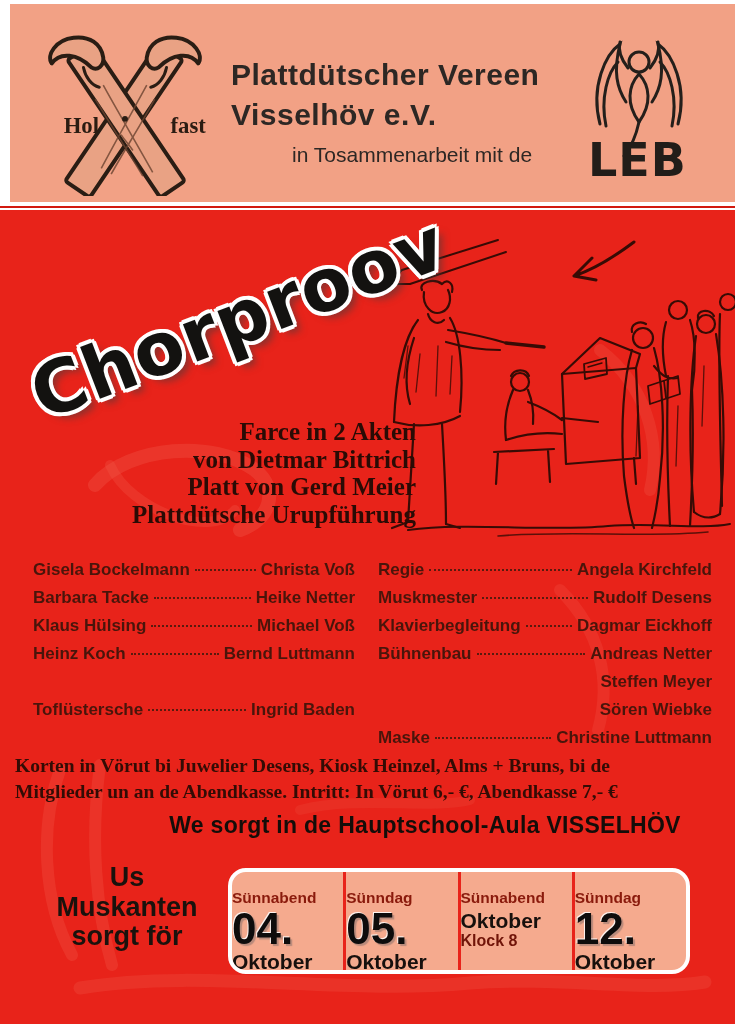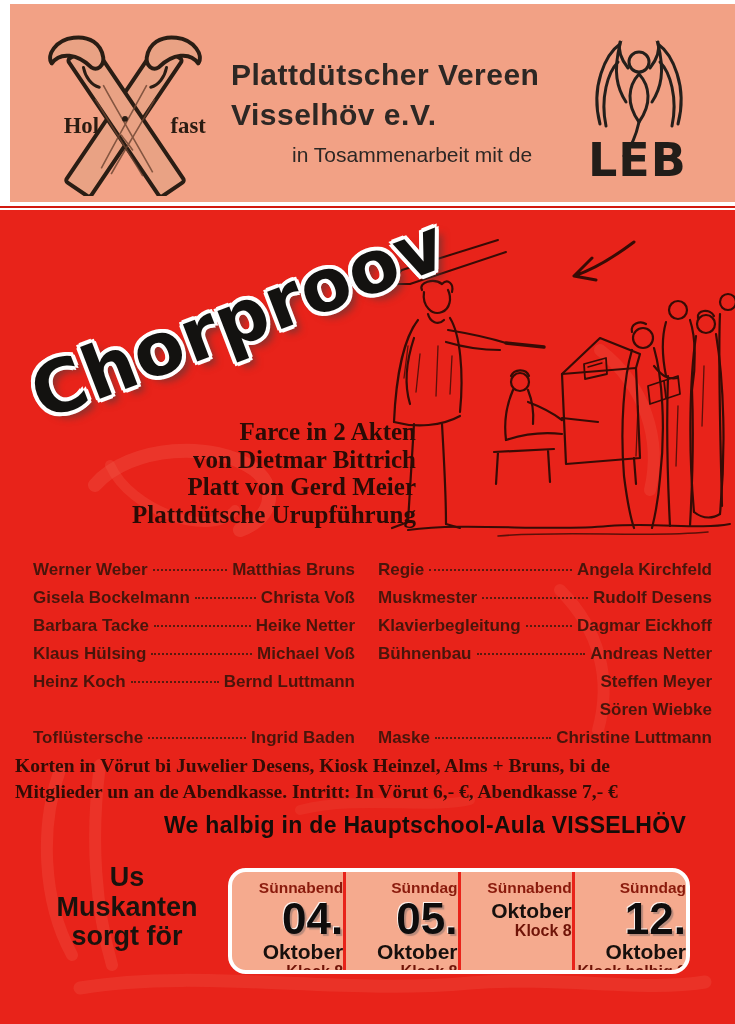--- a/index.html
+++ b/index.html
@@ -59,21 +59,21 @@
   
   .music-block{
     position:absolute;left:38px;top:863px;width:178px;text-align:center;
     font-size:27px;font-weight:bold;color:#1a120d;line-height:1.1;
   }
   .dates-box{
     position:absolute;left:228px;top:868px;width:462px;height:106px;
     background:#f5aa8e;border:4px solid #ffffff;border-radius:18px;
     display:flex;box-sizing:border-box;overflow:hidden;
   }
-  .date-card{flex:1 1 0;text-align:right;padding-top:7px;min-width:0;}
+  .date-card{flex:1 1 0;text-align:left;padding-top:17px;min-width:0;}
   .date-card + .date-card{border-left:3px solid #e8231a;}
   .d-day{font-size:15.5px;font-weight:bold;color:#8a1a0c;line-height:1.2;}
   .d-num{
     font-size:44px;font-weight:bold;color:#0e0c0c;line-height:.95;
     text-shadow:-1px -1px 0 rgba(255,255,255,.85),2px 2px 1px rgba(110,100,100,.45);
   }
   .d-month{font-size:21px;font-weight:bold;color:#17100d;line-height:1;margin-top:2px;}
   .d-time{font-size:16px;font-weight:bold;color:#701408;line-height:1.2;}
 </style>
 </head>
@@ -225,25 +225,20 @@
 
   <div class="subtitle">
     <div>Farce in 2 Akten</div>
     <div>von Dietmar Bittrich</div>
     <div>Platt von Gerd Meier</div>
     <div>Plattdütsche Urupführung</div>
   </div>
 
   <div class="cast-col cast-left">
     <div class="cast-row">
-      <span>Werner Weber</span>
-        <span class="dots"></span>
-        <span>Matthias Bruns</span>
-    </div>
-    <div class="cast-row">
       <span>Gisela Bockelmann</span>
         <span class="dots"></span>
         <span>Christa Voß</span>
     </div>
     <div class="cast-row">
       <span>Barbara Tacke</span>
         <span class="dots"></span>
         <span>Heike Netter</span>
     </div>
     <div class="cast-row">
@@ -298,21 +293,21 @@
         <span class="dots"></span>
         <span>Christine Luttmann</span>
     </div>
   </div>
 
   <div class="tickets">
     <div>Korten in Vörut bi Juwelier Desens, Kiosk Heinzel, Alms + Bruns, bi de</div>
     <div>Mitglieder un an de Abendkasse. Intritt: In Vörut 6,- €, Abendkasse 7,- €</div>
   </div>
 
-  <div class="venue">We halbig in de Hauptschool-Aula VISSELHÖV</div>
+  <div class="venue">We sorgt in de Hauptschool-Aula VISSELHÖV</div>
 
   <div class="music-block">
     <div>Us</div>
     <div>Muskanten</div>
     <div>sorgt för</div>
   </div>
 
   <div class="dates-box">
     <div class="date-card">
       <div class="d-day">Sünnabend</div>

